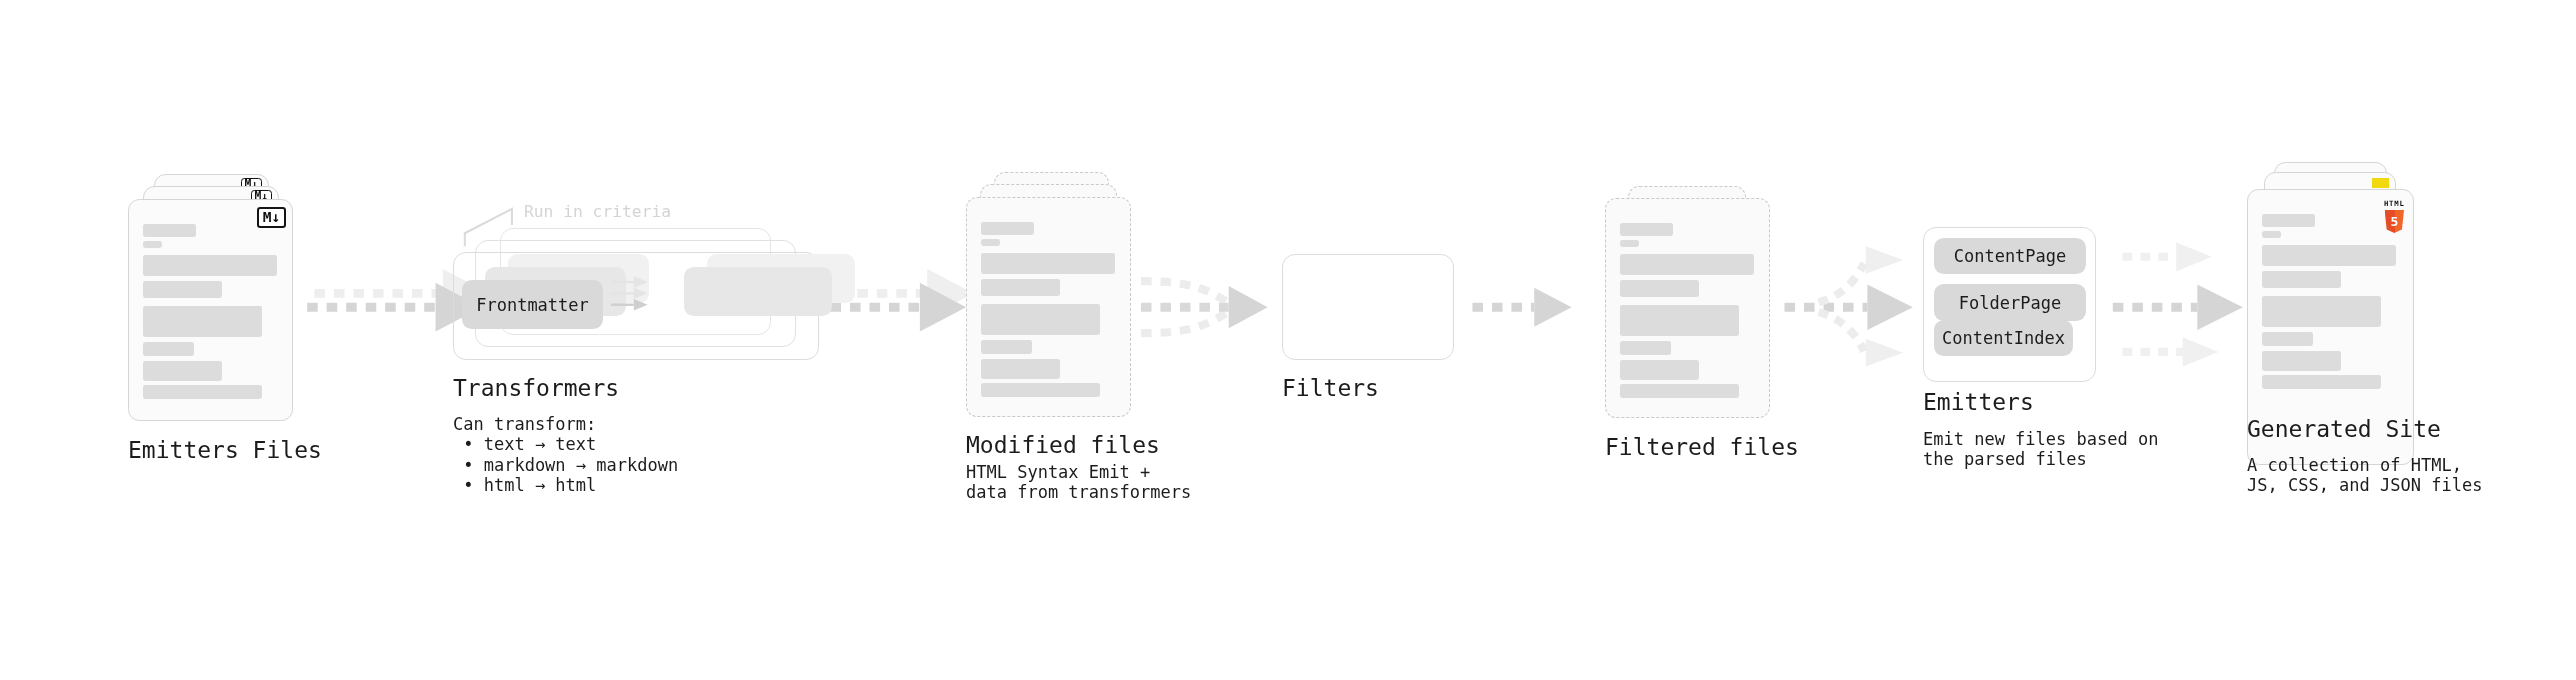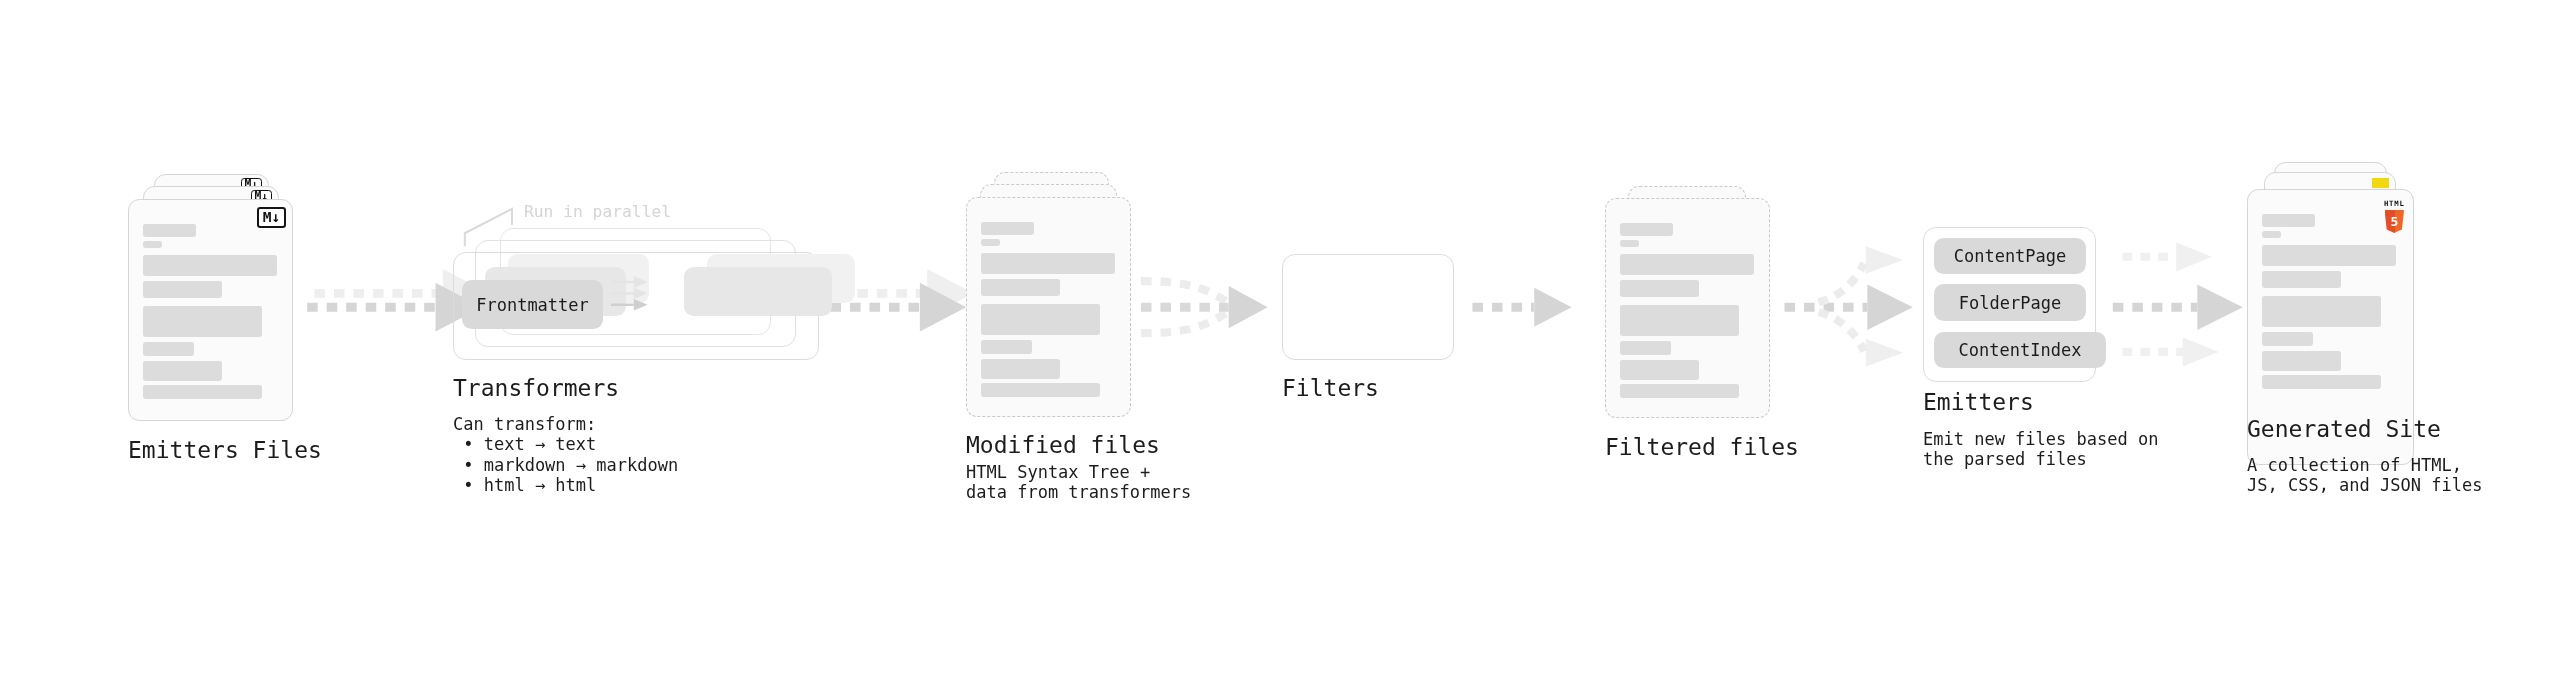--- a/index.html
+++ b/index.html
@@ -146,21 +146,21 @@
 
   <svg class="layer" viewBox="0 0 3170 838">
     <line x1="752" y1="347" x2="780" y2="347" stroke="#e4e4e4" stroke-width="3"></line>
     <polygon points="780,340 797,347 780,354" fill="#e4e4e4"></polygon>
     <line x1="752" y1="361" x2="780" y2="361" stroke="#e4e4e4" stroke-width="3"></line>
     <polygon points="780,354 797,361 780,368" fill="#e4e4e4"></polygon>
     <line x1="752" y1="375" x2="780" y2="375" stroke="#cfcfcf" stroke-width="3"></line>
     <polygon points="780,368 797,375 780,382" fill="#cfcfcf"></polygon>
   </svg>
 
-  <div class="note-label" style="left:524px;top:202px">Run in parallel</div>
+  <div class="note-label" style="left:524px;top:202px">Run in criteria</div>
   <div class="stage-label" style="left:453px;top:375px">Transformers</div>
   <div class="stage-desc" style="left:453px;top:414px">
     <div>Can transform:</div>
     <div> • text → text</div>
     <div> • markdown → markdown</div>
     <div> • html → html</div>
   </div>
 
   <div class="file-card dashed" style="left:994px;top:172px;width:115px;height:45px"></div>
   <div class="file-card dashed" style="left:980px;top:184px;width:137px;height:45px"></div>
@@ -171,21 +171,21 @@
         <div class="sk" style="top: 55px; height: 21px; width: 134px;"></div>
         <div class="sk" style="top: 81px; height: 17px; width: 79px;"></div>
         <div class="sk" style="top: 106px; height: 31px; width: 119px;"></div>
         <div class="sk" style="top: 142px; height: 14px; width: 51px;"></div>
         <div class="sk" style="top: 161px; height: 19.5px; width: 79px;"></div>
         <div class="sk" style="top: 185px; height: 14px; width: 119px;"></div>
       </div>
   </div>
   <div class="stage-label" style="left:966px;top:432px">Modified files</div>
   <div class="stage-desc" style="left:966px;top:462px">
-    <div>HTML Syntax Tree +</div>
+    <div>HTML Syntax Emit +</div>
     <div>data from transformers</div>
   </div>
 
   <div class="outline-box" style="left:1282px;top:254px;width:172px;height:106px"></div>
   <div class="stage-label" style="left:1282px;top:375px">Filters</div>
 
   <div class="file-card dashed" style="left:1628px;top:186px;width:118px;height:45px"></div>
   <div class="file-card dashed" style="left:1605px;top:198px;width:165px;height:220px">
     <div>
         <div class="sk" style="top: 24.4px; height: 13px; width: 53px;"></div>
@@ -200,21 +200,21 @@
   </div>
   <div class="stage-label" style="left:1605px;top:434px">Filtered files</div>
 
   <div class="outline-box" style="left:1923px;top:227px;width:173px;height:155px"></div>
   <div class="gray-box" style="left:1934px;top:238px;width:152px;height:36px">
     <span>ContentPage</span>
   </div>
   <div class="gray-box" style="left:1934px;top:284px;width:152px;height:37px">
     <span>FolderPage</span>
   </div>
-  <div class="gray-box" style="left:1934px;top:332px;width:172px;height:36px">
+  <div class="gray-box" style="left:1934px;top:320px;width:139px;height:36px">
     <span>ContentIndex</span>
   </div>
   <div class="stage-label" style="left:1923px;top:389px">Emitters</div>
   <div class="stage-desc" style="left:1923px;top:429px">
     <div>Emit new files based on</div>
     <div>the parsed files</div>
   </div>
 
   <div class="file-card" style="left:2274px;top:162px;width:113px;height:45px">
     <span class="css-badge">

